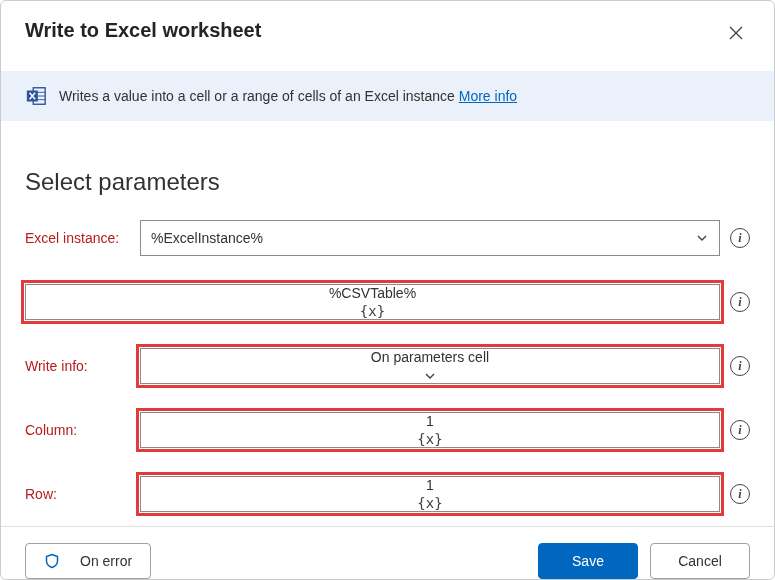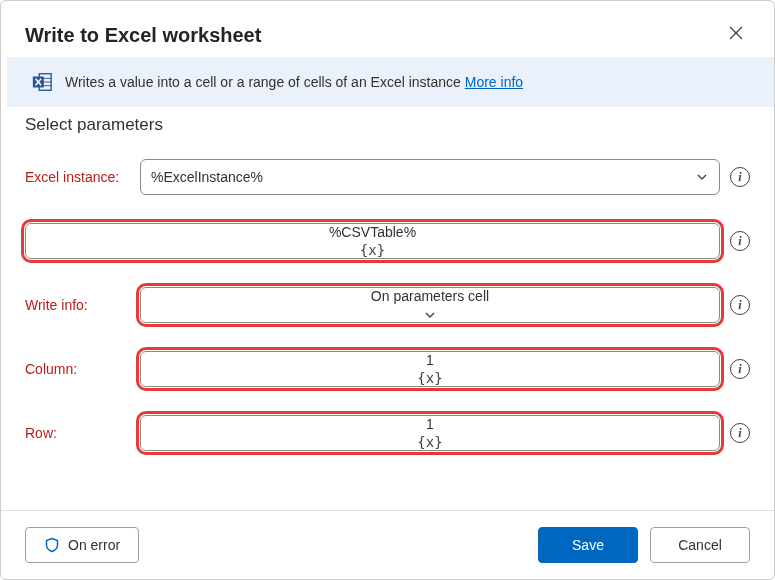--- a/index.html
+++ b/index.html
@@ -10,52 +10,52 @@
     height: 580px;
     border: 1px solid #ccc;
     border-radius: 6px;
     display: flex;
     flex-direction: column;
     overflow: hidden;
   }
   .dialog-header {
     display: flex;
     justify-content: space-between;
-    align-items: flex-end;
-    padding: 18px 24px 10px 24px;
+    align-items: flex-start;
+    padding: 18px 24px 24px 24px;
   }
   .dialog-title {
     font-size: 20px;
     font-weight: 600;
     color: #242424;
   }
   .close-btn {
     width: 28px; height: 28px;
     display: flex; align-items: center; justify-content: center;
     cursor: pointer;
   }
   .close-btn svg { width: 16px; height: 16px; stroke: #424242; stroke-width: 1.2; }
 
   .info-bar {
     background: #eaf1fb;
     padding: 14px 24px;
     display: flex;
     align-items: center;
     gap: 12px;
-    margin-left: 6px;
   }
   .info-bar .excel-icon { width: 22px; height: 22px; flex-shrink:0; }
   .info-text { font-size: 14px; color: #323232; }
   .info-text a { color: #0067c0; text-decoration: underline; }
 
   .section-title {
-    font-size: 17px;
+    font-size: 24px;
     font-weight: 400;
     color: #323232;
     padding: 8px 24px 10px 24px;
+    margin-top: 39px;
   }
 
   .fields {
     padding: 0 24px;
     flex: 1;
   }
   .field-row {
     display: flex;
     align-items: center;
     padding: 14px 0;
@@ -70,21 +70,21 @@
     display: flex;
     align-items: center;
     gap: 10px;
   }
   .field-control {
     flex: 1;
     position: relative;
     display: flex;
     align-items: center;
     border: 1px solid #8a8a8a;
-    border-radius: 6px;
+    border-radius: 0;
     height: 36px;
     padding: 0 10px;
     font-size: 14px;
     color: #323232;
     background:#fff;
   }
   .field-control.highlighted {
     outline: 3px solid #e53a3a;
     outline-offset: 1px;
     flex-direction: column;
@@ -121,21 +121,21 @@
   }
   .footer .spacer { flex: 1; }
   .btn {
     height: 36px;
     min-width: 100px;
     border-radius: 4px;
     font-size: 14px;
     display:flex;
     align-items:center;
     justify-content:center;
-    gap:8px;
+    gap:20px;
     cursor: pointer;
     border: 1px solid #a0a0a0;
     background:#fff;
     color:#323232;
     padding: 0 18px;
   }
   .btn.primary {
     background: #0067c0;
     border: 1px solid #0067c0;
     color: #fff;

